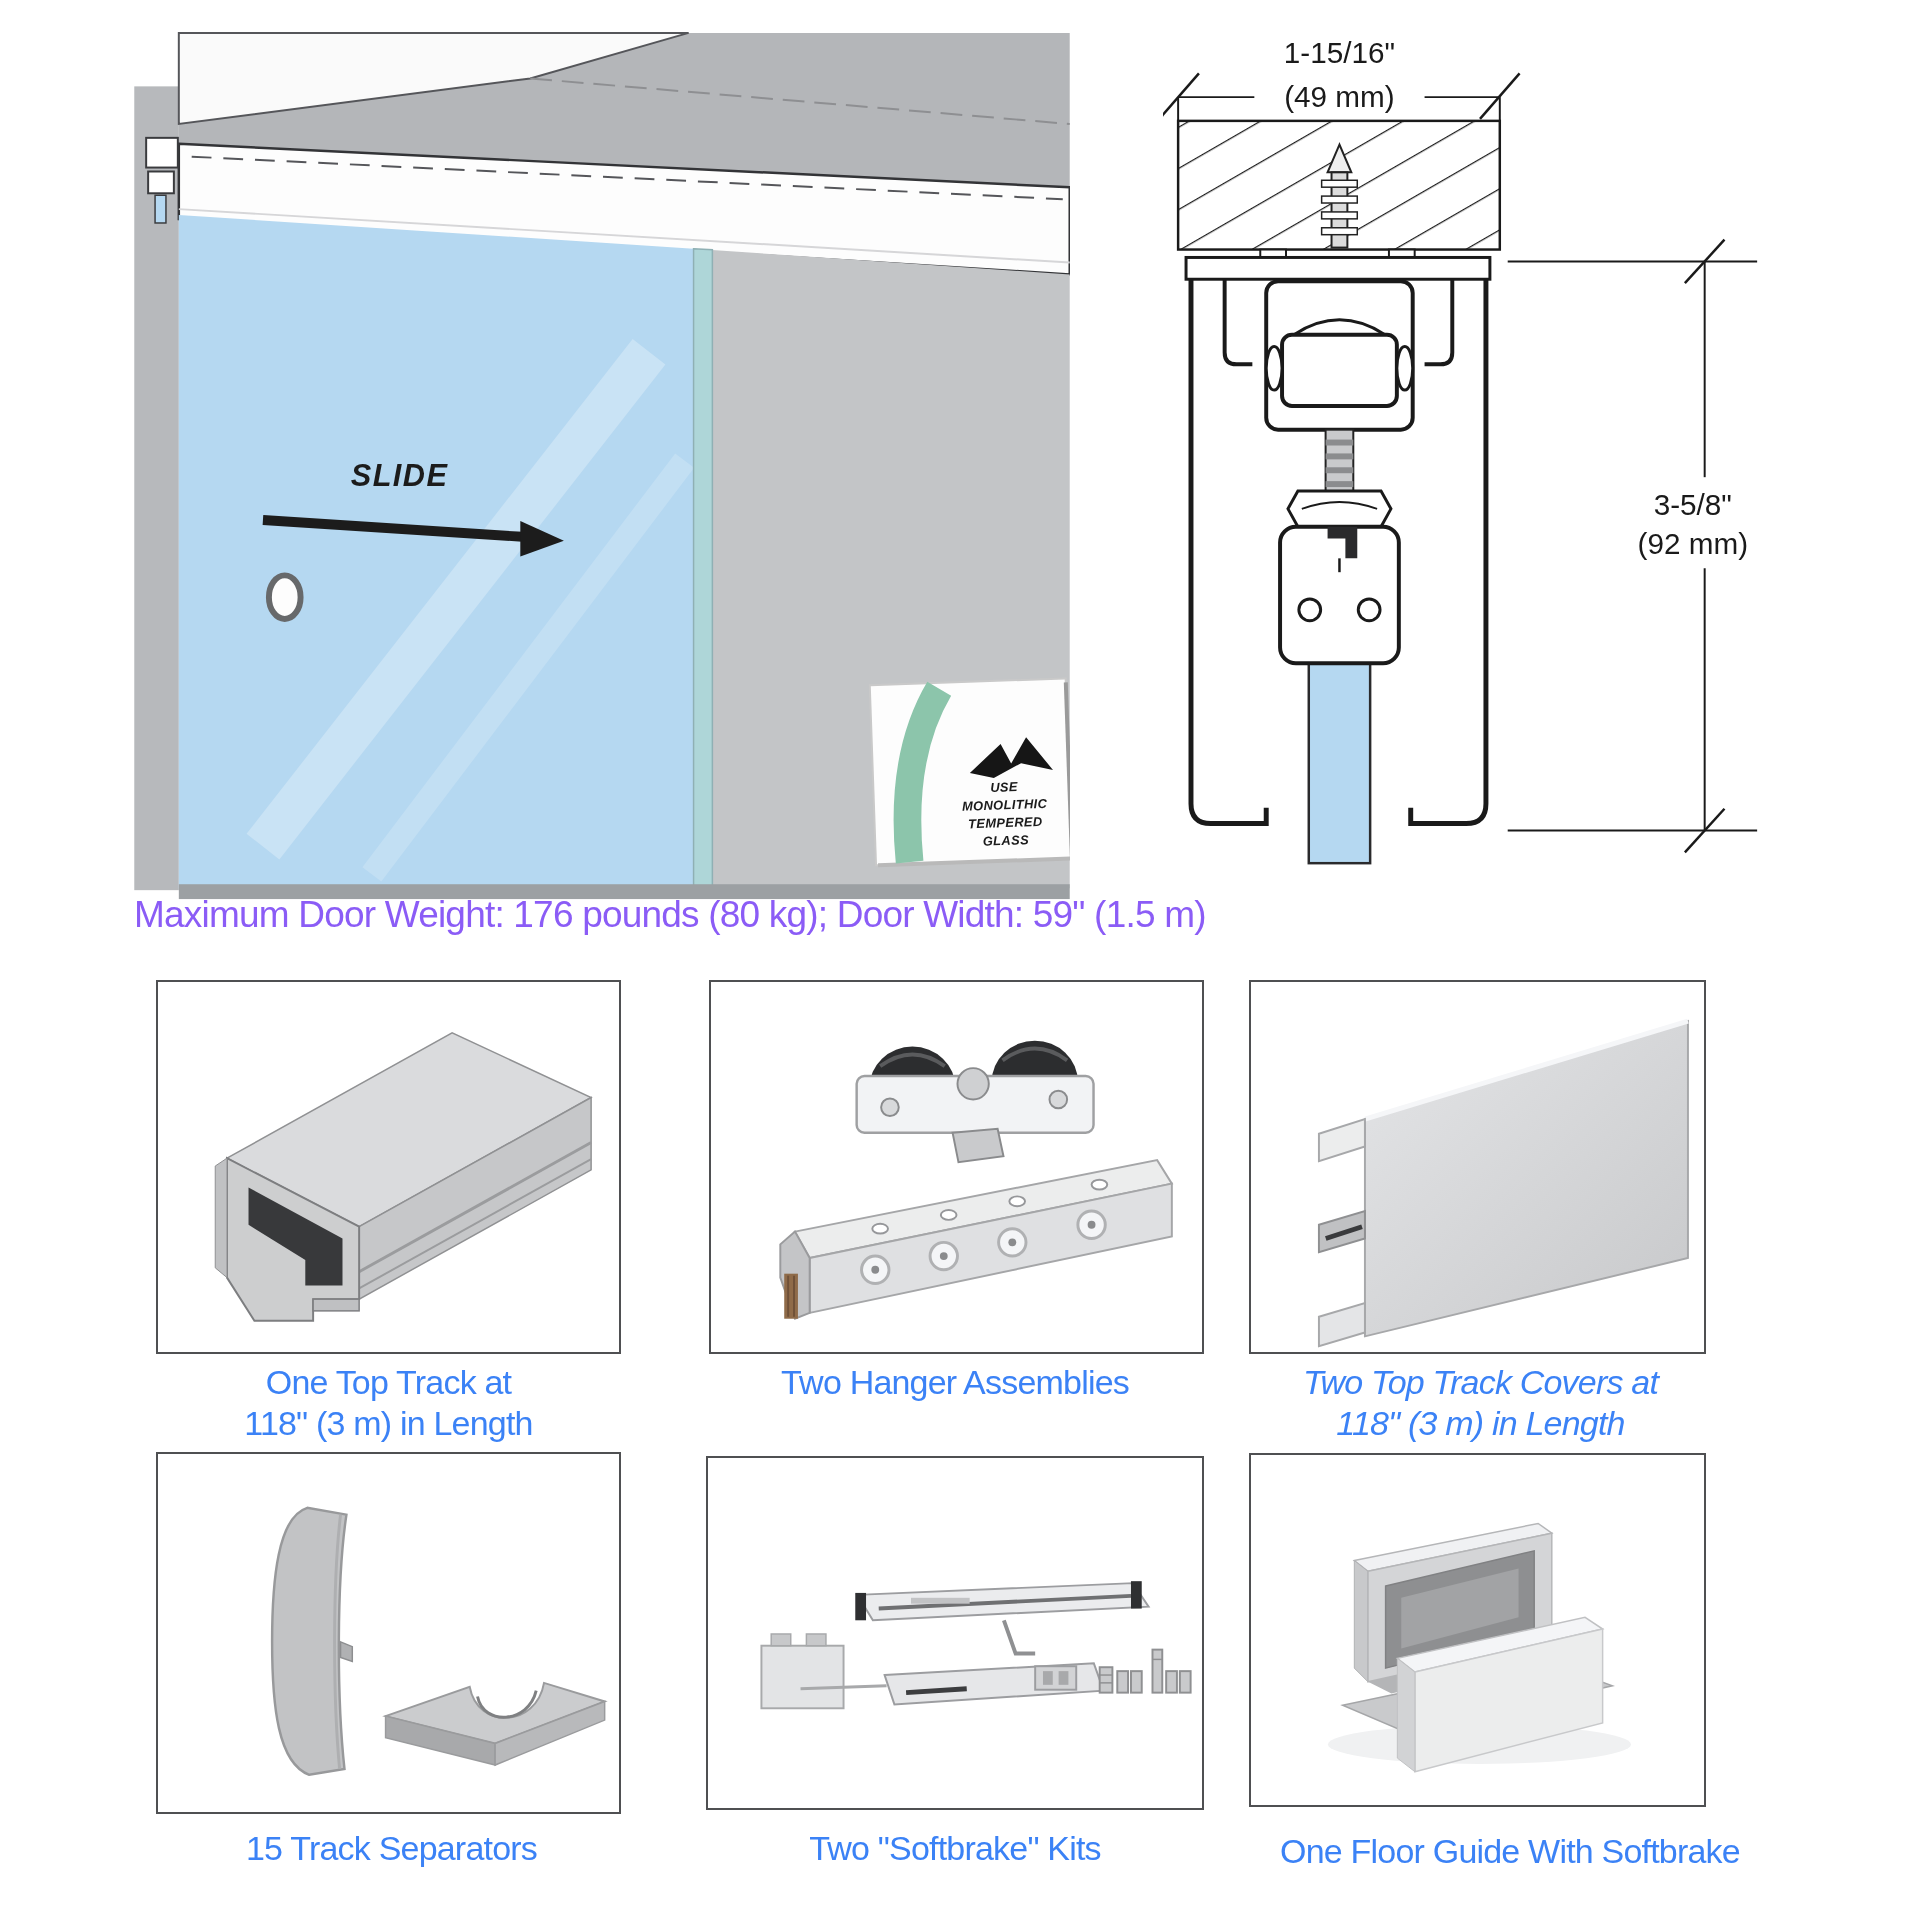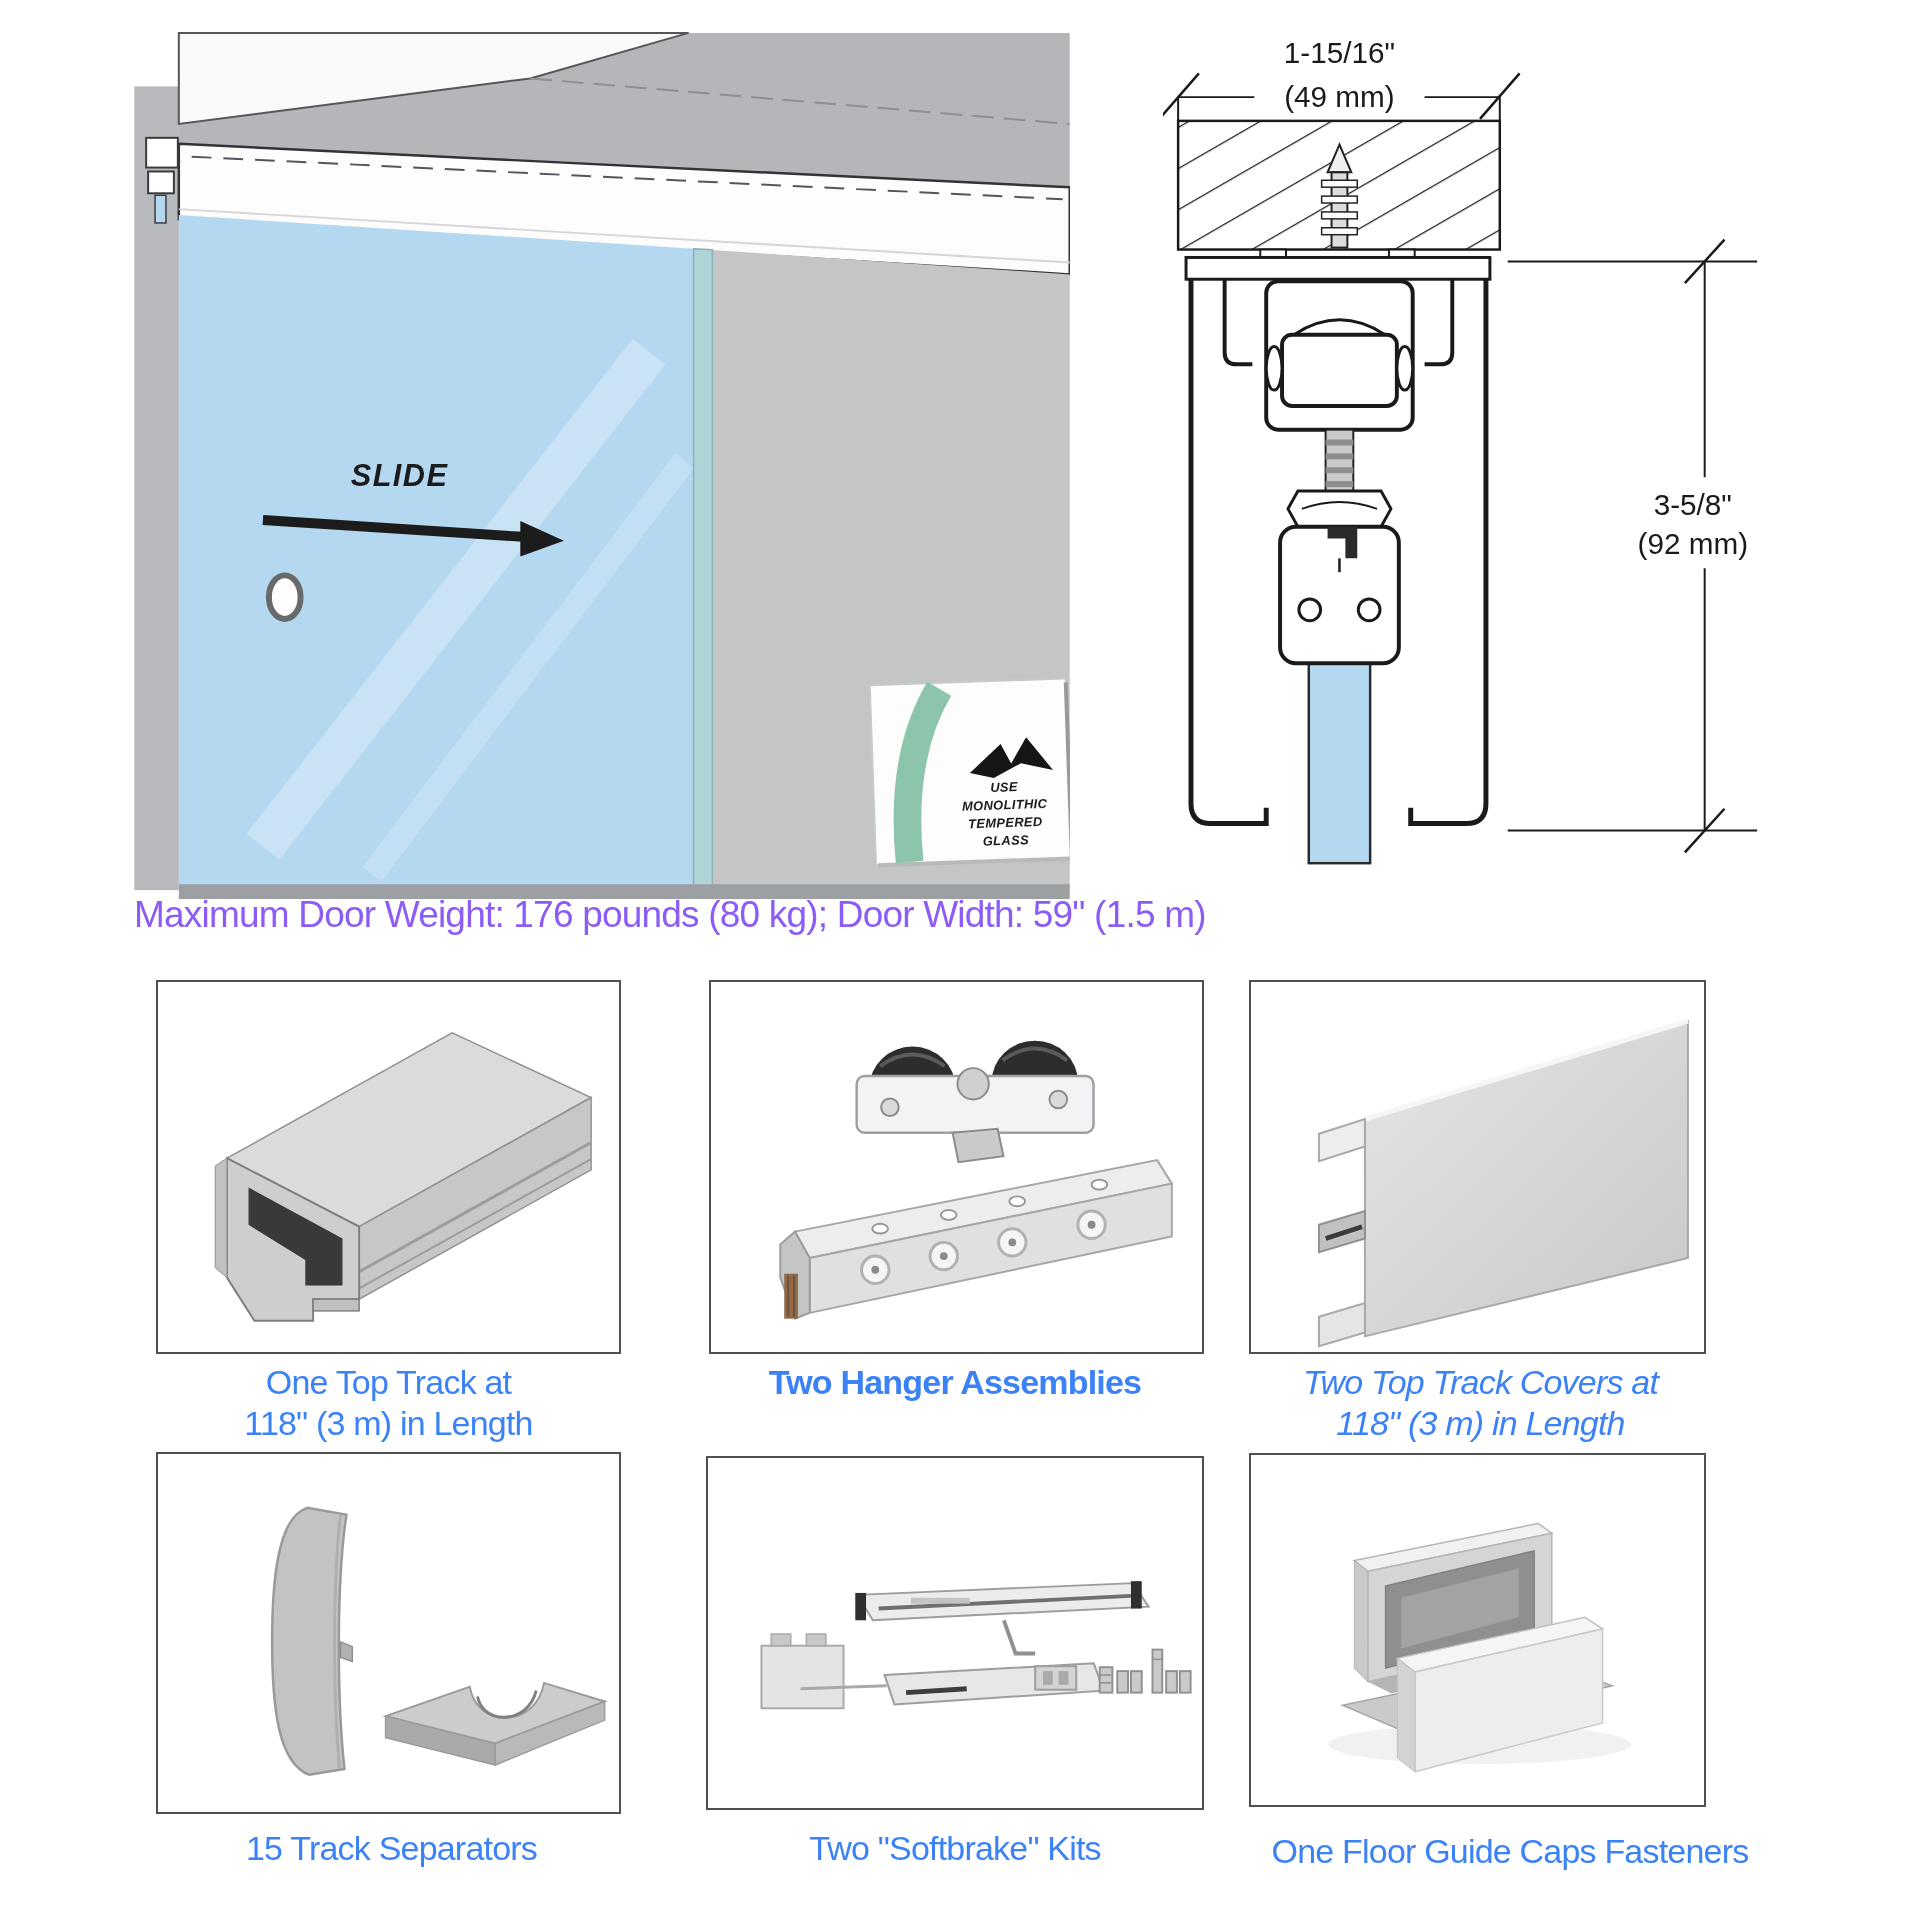--- a/index.html
+++ b/index.html
@@ -272,31 +272,31 @@
       <polygon points="148,208 340,166 358,178 166,222" fill="#f4f5f7" stroke="#c0c1c3" stroke-width="1.5"></polygon>
       <polygon points="166,222 358,178 358,274 166,324" fill="#eceded" stroke="#c8c9cb" stroke-width="1.5"></polygon>
       <polygon points="148,208 166,222 166,324 148,310" fill="#d2d3d5" stroke="#c0c1c3" stroke-width="1"></polygon>
     </svg>
   </div>
 
   <div class="abs caption" style="left:156px;top:1362px;width:465px;">
     <div>One Top Track at</div>
     <div>118" (3 m) in Length</div>
   </div>
-  <div class="abs caption" style="left:673px;top:1362px;width:564px;font-weight:bold;">
+  <div class="abs caption" style="left:673px;top:1362px;width:564px;">
     <div>Two Hanger Assemblies</div>
   </div>
   <div class="abs caption" style="left:1218px;top:1362px;width:525px;font-style:italic;">
     <div>Two Top Track Covers at</div>
     <div>118" (3 m) in Length</div>
   </div>
   <div class="abs caption" style="left:119px;top:1828px;width:545px;">
     <div>15 Track Separators</div>
   </div>
   <div class="abs caption" style="left:673px;top:1828px;width:564px;">
     <div>Two "Softbrake" Kits</div>
   </div>
   <div class="abs caption" style="left:1218px;top:1831px;width:584px;">
-    <div>One Floor Guide Caps Fasteners</div>
+    <div>One Floor Guide With Softbrake</div>
   </div>
 
 </div>
 
 
 </body></html>

